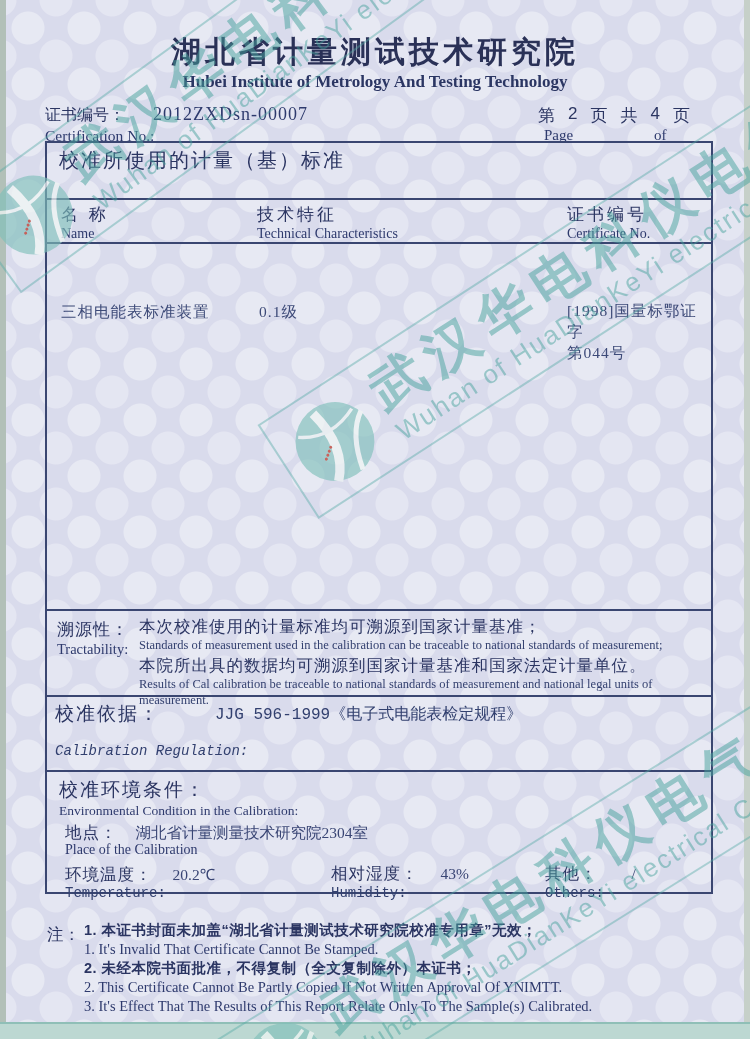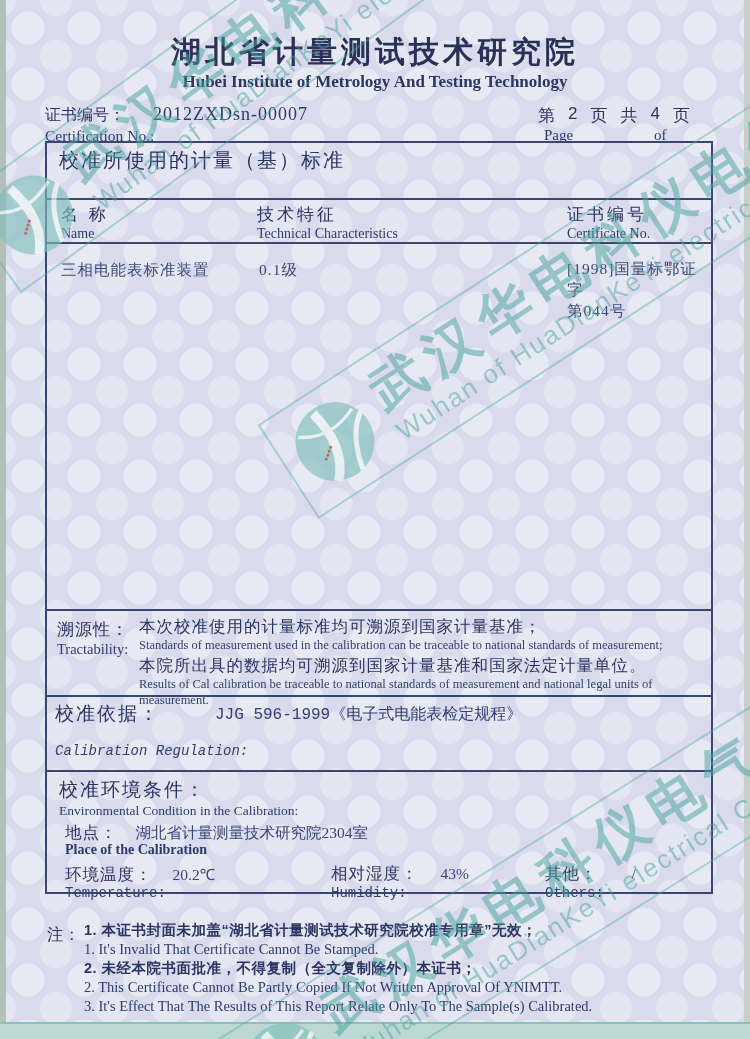--- a/index.html
+++ b/index.html
@@ -37,21 +37,21 @@
 
   
   .main-box{left:45px;top:141px;width:668px;height:753px;border:2px solid #3a4671;box-sizing:border-box;}
   .divider{position:absolute;left:0;width:100%;height:2px;background:#3a4671;}
 
   .std-title-cn{left:12px;top:4px;font-size:20px;letter-spacing:2px;}
   .std-title-en{left:12px;top:31px;font-size:13.5px;}
 
   .th-cn{font-size:17px;letter-spacing:3px;}
   .th-en{font-size:14px;}
-  .cell-cn{font-size:15.5px;color:#3d4a78;letter-spacing:1px;}
+  .cell-cn{font-size:15.5px;color:#3d4a78;letter-spacing:1px;margin-top:42px;}
 
   .trace-label-cn{font-size:17px;letter-spacing:1px;}
   .trace-label-en{font-size:14.5px;}
   .trace-cn{font-size:16.5px;letter-spacing:1px;line-height:21px;margin:0;}
   .trace-en{font-size:12.5px;line-height:16px;margin:0 0 2px 0;color:#33406f;}
 
   .reg-label-cn{font-size:19px;letter-spacing:2px;}
   .reg-value{font-size:16px;}
   .reg-label-en{font-size:14px;}
 
@@ -156,21 +156,21 @@
 
   <div class="divider" style="top:627px;"></div>
 
   <div class="abs env-title-cn cnb" style="left:12px;top:634px;">校准环境条件：</div>
   <div class="abs env-title-en en" style="left:12px;top:660px;">Environmental Condition in the Calibration:</div>
 
   <div class="abs nowrap" style="left:18px;top:679px;">
     <span class="env-lbl cnb">地点：</span>
     <span class="env-val" style="margin-left:14px;">湖北省计量测量技术研究院2304室</span>
   </div>
-  <div class="abs env-en en" style="left:18px;top:699px;font-weight:bold;">Place of the Calibration</div>
+  <div class="abs env-en en" style="left:18px;top:699px;">Place of the Calibration</div>
 
   <div class="abs nowrap" style="left:18px;top:720px;">
     <span class="env-lbl cnb">环境温度：</span>
     <span class="env-val" style="margin-left:16px;">20.2℃</span>
   </div>
   <div class="abs env-en mono" style="left:18px;top:742px;">Temperature:</div>
 
   <div class="abs nowrap" style="left:284px;top:720px;">
     <span class="env-lbl cnb">相对湿度：</span>
     <span class="env-val" style="margin-left:18px;">43%</span>

